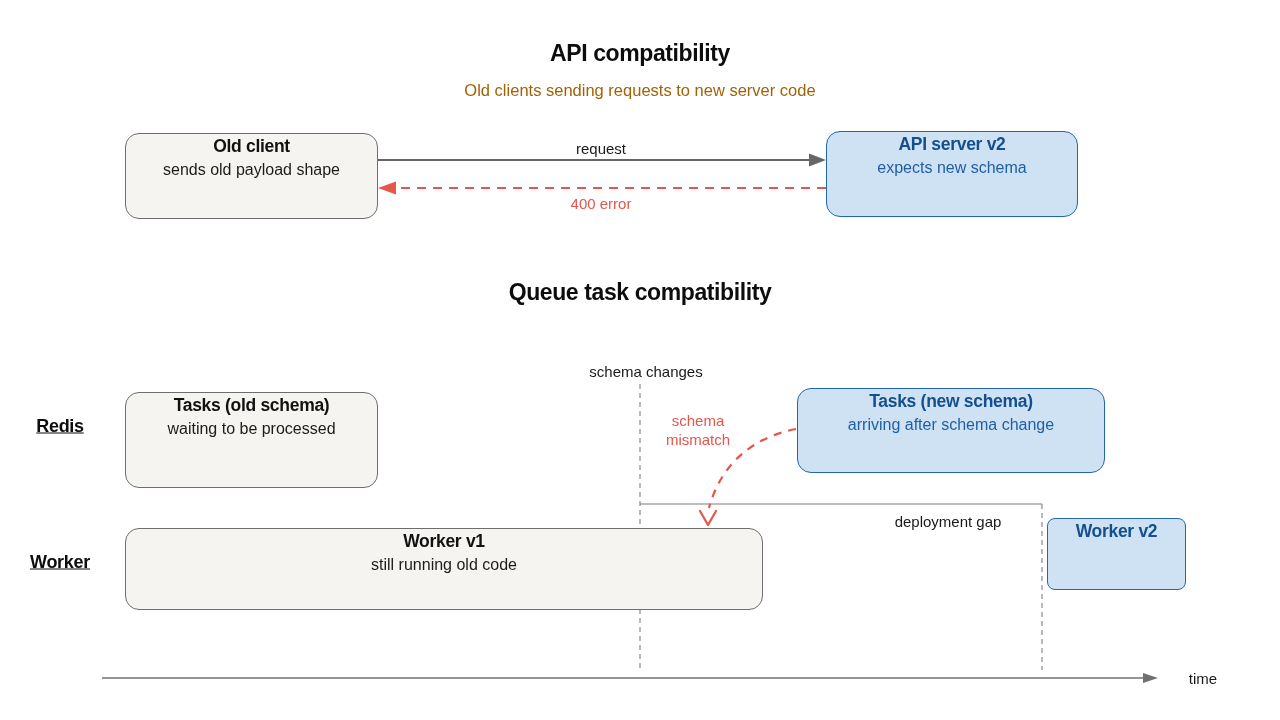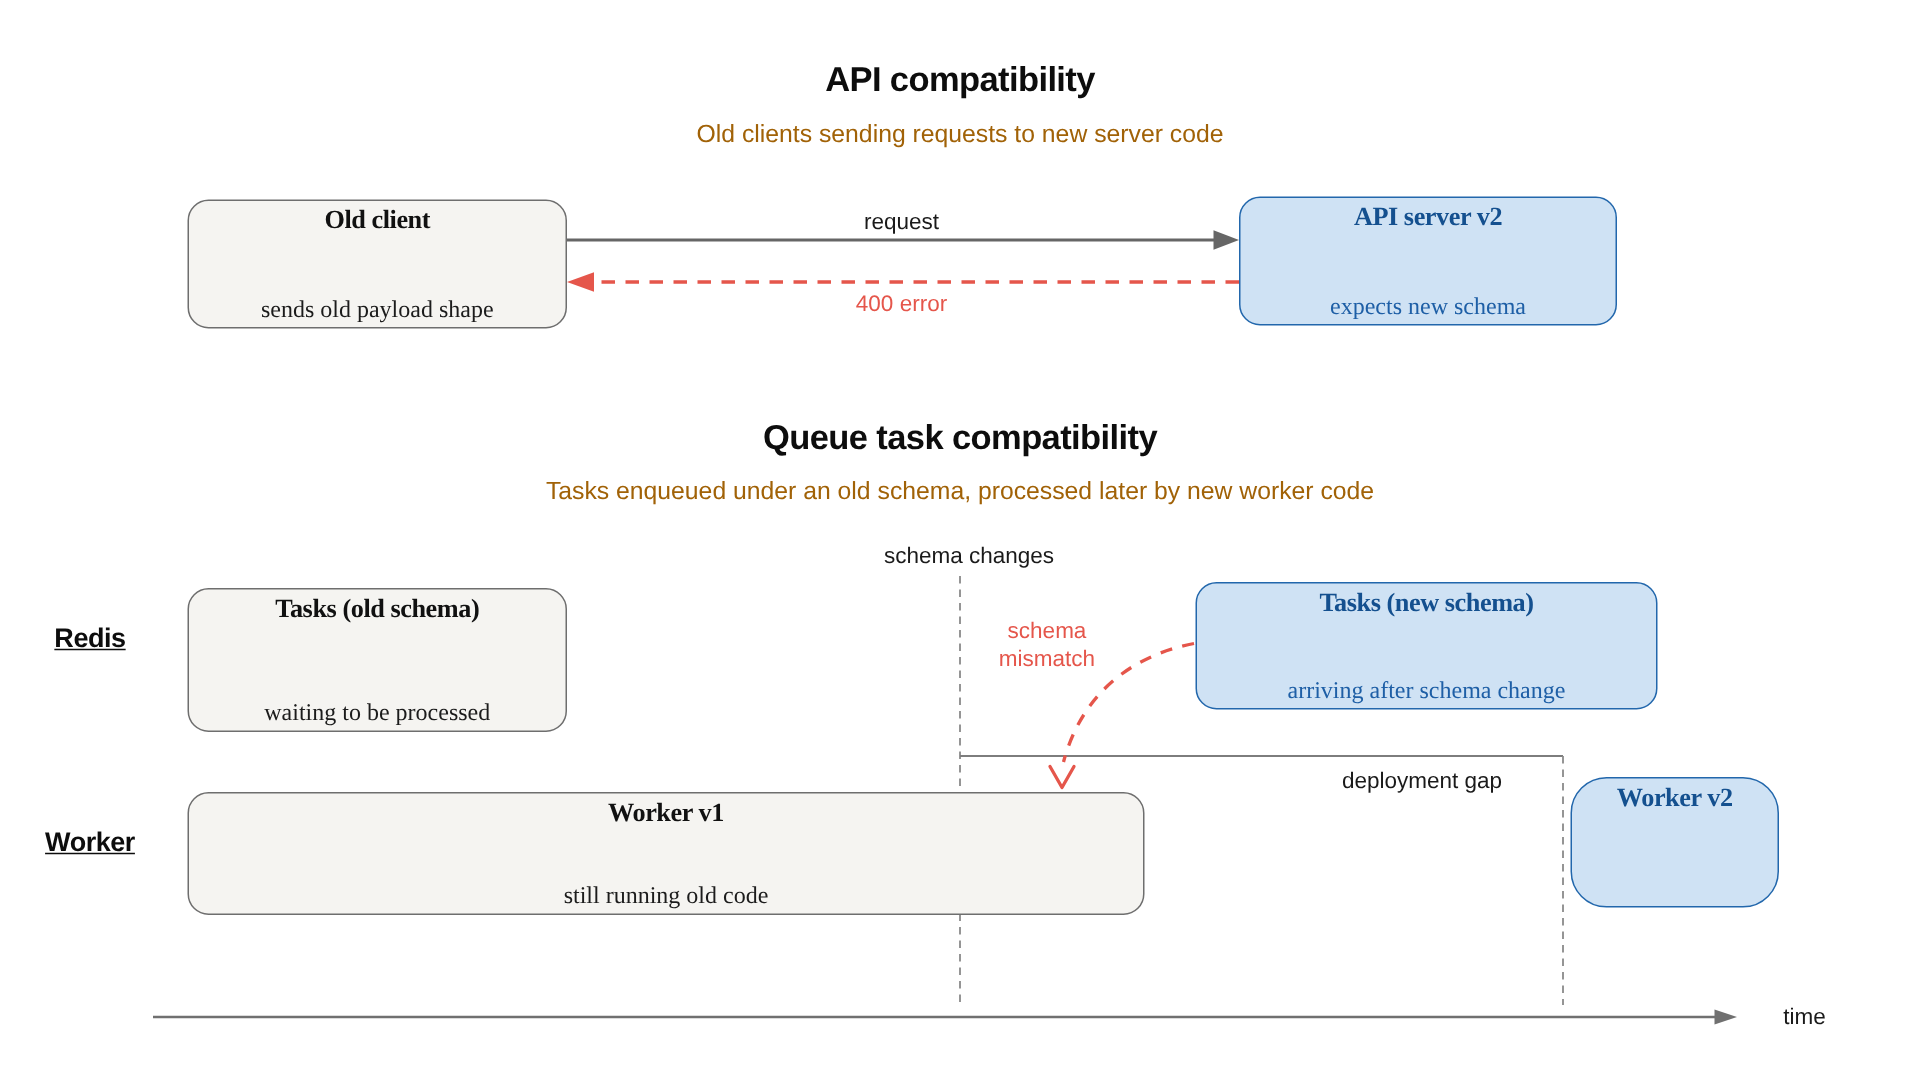--- a/index.html
+++ b/index.html
@@ -44,24 +44,23 @@
     color: #0d0d0d;
     text-decoration: underline;
   }
   .node {
     position: absolute;
     box-sizing: border-box;
     border-radius: 14px;
     display: flex;
     flex-direction: column;
     align-items: center;
-    justify-content: space-between;
+    justify-content: flex-start;
     z-index: 1;
     text-align: center;
-    font-family: Liberation Serif, serif;
   }
   .node .node-title {
     font-size: 17.5px;
     font-weight: 700;
     letter-spacing: -0.3px;
     line-height: 1.4;
   }
   .node .node-sub {
     font-size: 16px;
     line-height: 1.35;
@@ -114,21 +113,20 @@
 
   <div class="node blue" style="left:826px; top:131px; width:252px; height:86px;">
     <div class="node-title">API server v2</div>
     <div class="node-sub">expects new schema</div>
   </div>
 
   <div class="label small-label" style="left:601px; top:148px;">request</div>
   <div class="label red-label" style="left:601px; top:203px;">400 error</div>
 
   <div class="label section-title" style="left:640px; top:292px;">Queue task compatibility</div>
-  <div class="label section-subtitle" style="left:640px; top:328px;">Tasks enqueued under an old schema, processed later by new worker code</div>
 
   <div class="label small-label" style="left:646px; top:371px;">schema changes</div>
 
   <div class="label lane-label" style="left:60px; top:426px;">Redis</div>
   <div class="label lane-label" style="left:60px; top:562px;">Worker</div>
 
   <div class="node gray" style="left:125px; top:392px; width:253px; height:96px;">
     <div class="node-title">Tasks (old schema)</div>
     <div class="node-sub">waiting to be processed</div>
   </div>
@@ -140,19 +138,19 @@
 
   <div class="label red-label wrap-label" style="left:698px; top:431px;">schema mismatch</div>
 
   <div class="label small-label" style="left:948px; top:521px;">deployment gap</div>
 
   <div class="node gray" style="left:125px; top:528px; width:638px; height:82px;">
     <div class="node-title">Worker v1</div>
     <div class="node-sub">still running old code</div>
   </div>
 
-  <div class="node blue" style="left:1047px; top:518px; width:139px; height:87px; border-radius:24px;">
+  <div class="node blue" style="left:1047px; top:518px; width:139px; height:72px; border-radius:8px;">
     <div class="node-title">Worker v2</div>
   </div>
 
   <div class="label small-label" style="left:1203px; top:678px;text-align:center;">time</div>
 
 </div>
 
 </body></html>

